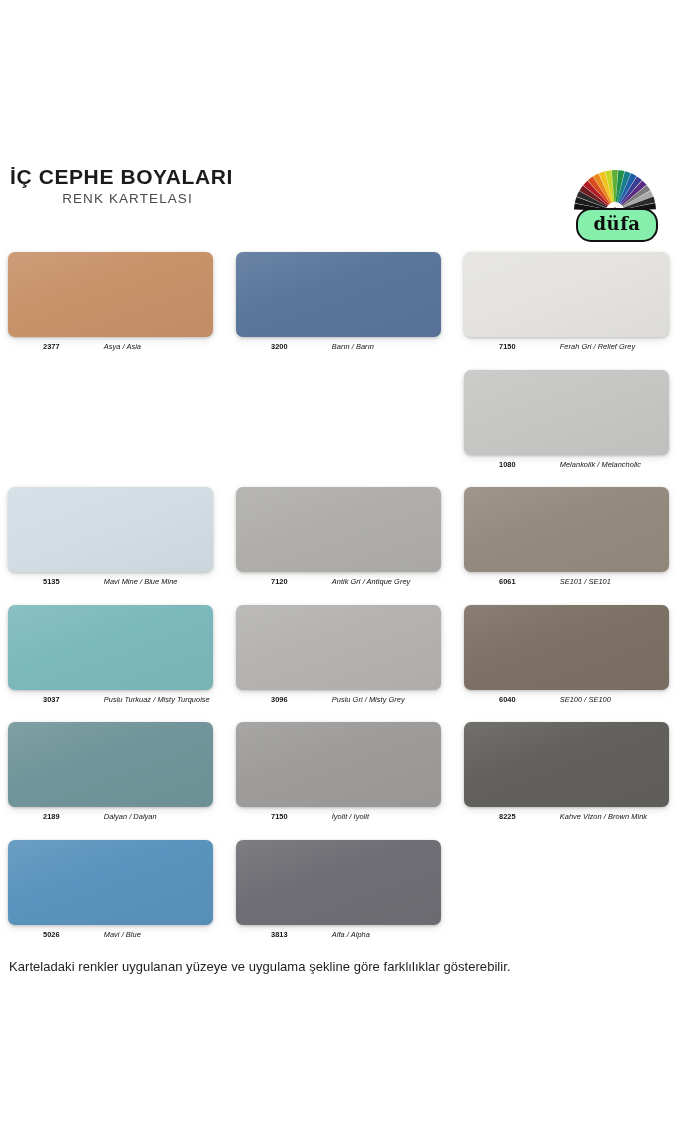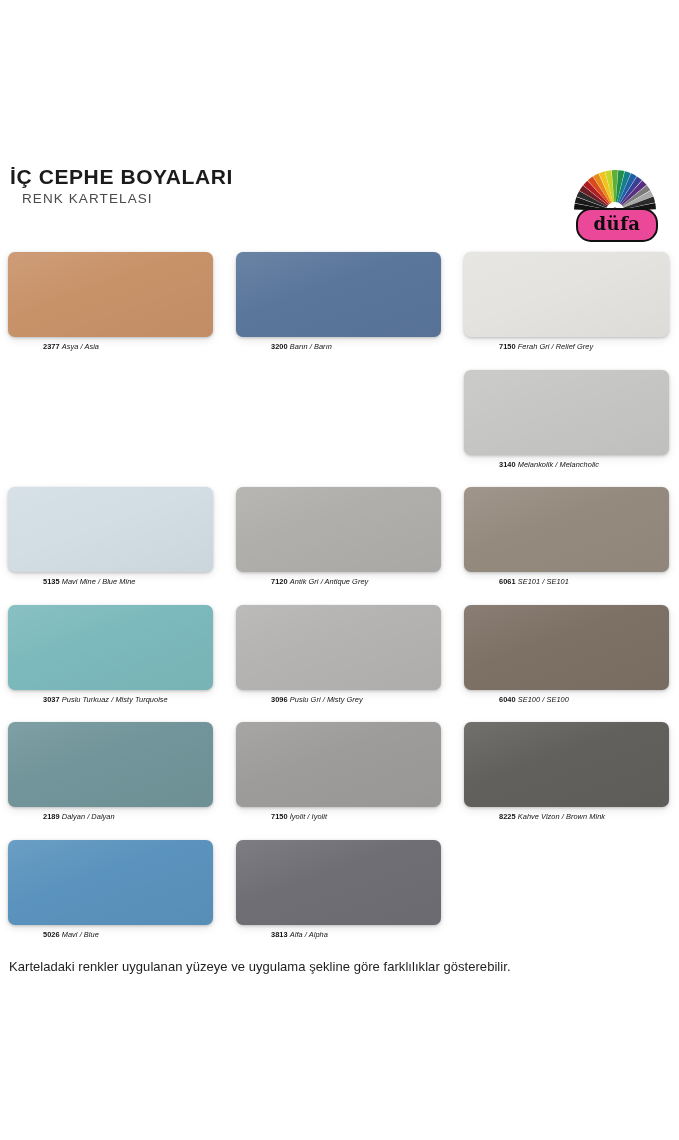--- a/index.html
+++ b/index.html
@@ -48,20 +48,21 @@
     margin: 0;
     white-space: nowrap;
   }
   .title-sub {
     font-size: 13.5px;
     font-weight: normal;
     letter-spacing: 1.1px;
     color: #4a4a4a;
     margin: 3px 0 0 12px;
     white-space: nowrap;
+    text-align: center;
   }
 
   
   .logo {
     position: absolute;
     left: 563px;
     top: 2px;
     width: 104px;
     height: 78px;
   }
@@ -75,21 +76,21 @@
   }
   .logo-fan svg { display: block; }
   .logo-badge {
     position: absolute;
     left: 13px;
     top: 40px;
     width: 78px;
     height: 30px;
     border: 2px solid #111111;
     border-radius: 15px / 15px;
-    background: #ec4899;
+    background: #86efac;
     display: flex;
     align-items: center;
     justify-content: center;
   }
   .logo-word {
     font-family: "DejaVu Serif", serif;
     font-size: 18px;
     font-weight: bold;
     letter-spacing: 0.5px;
     color: #0d0d0d;
@@ -141,20 +142,21 @@
     white-space: nowrap;
     letter-spacing: 0.05px;
   }
   .swatch-code {
     font-weight: bold;
     padding-left: 35px;
   }
   .swatch-names {
     font-style: italic;
     font-weight: normal;
+    margin-left: 42px;
   }
 
   
   .footer-note {
     position: absolute;
     left: 9px;
     top: 959px;
     font-size: 13px;
     color: #1e1e1e;
     letter-spacing: 0.05px;
@@ -216,21 +218,21 @@
           <div class="swatch-label"><span class="swatch-code">3200 </span><span class="swatch-names">Barın / Barın</span></div>
         </div>
         <div class="cell col-2">
           <div class="swatch" style="background: rgb(228, 227, 223);"></div>
           <div class="swatch-label"><span class="swatch-code">7150 </span><span class="swatch-names">Ferah Gri / Relief Grey</span></div>
         </div>
       </div>
       <div class="grid-row">
         <div class="cell col-2">
           <div class="swatch" style="background: rgb(198, 198, 196);"></div>
-          <div class="swatch-label"><span class="swatch-code">3140 </span><span class="swatch-names">Melankolik / Melancholic</span></div>
+          <div class="swatch-label"><span class="swatch-code">1080 </span><span class="swatch-names">Melankolik / Melancholic</span></div>
         </div>
       </div>
       <div class="grid-row">
         <div class="cell col-0">
           <div class="swatch" style="background: rgb(210, 221, 228);"></div>
           <div class="swatch-label"><span class="swatch-code">5135 </span><span class="swatch-names">Mavi Mine / Blue Mine</span></div>
         </div>
         <div class="cell col-1">
           <div class="swatch" style="background: rgb(175, 174, 170);"></div>
           <div class="swatch-label"><span class="swatch-code">7120 </span><span class="swatch-names">Antik Gri / Antique Grey</span></div>

